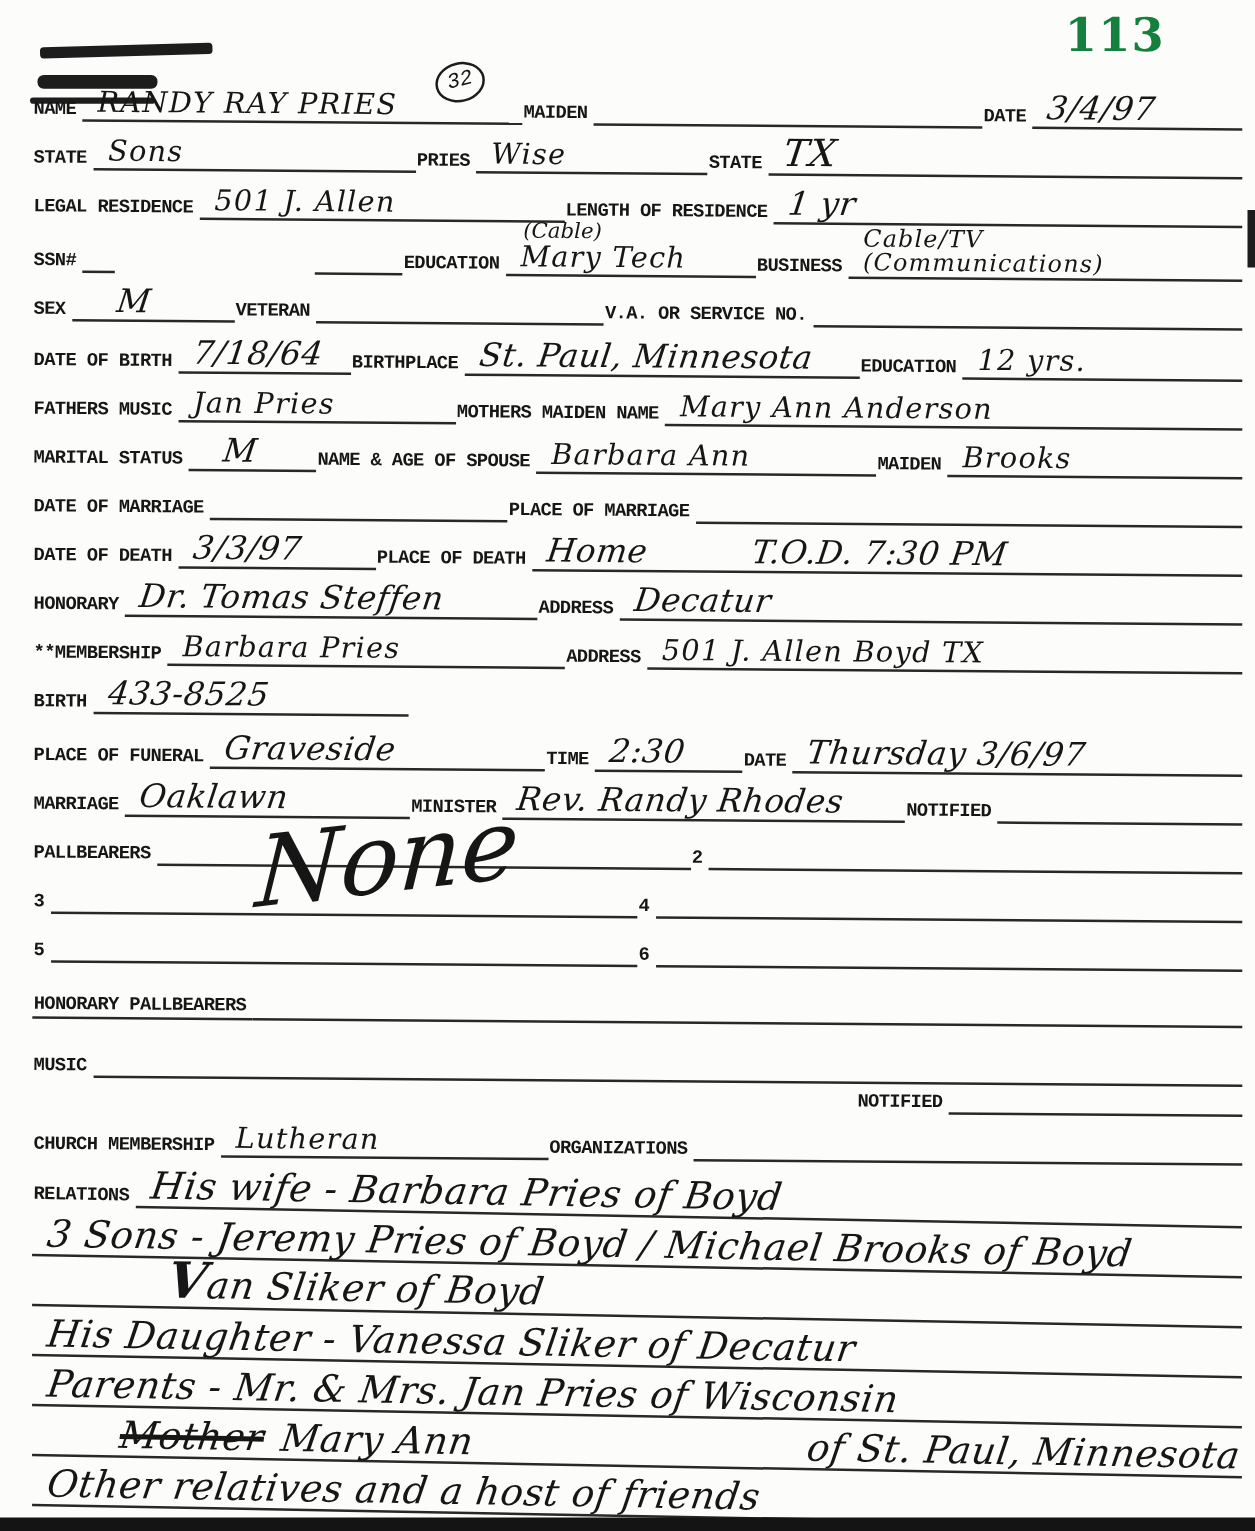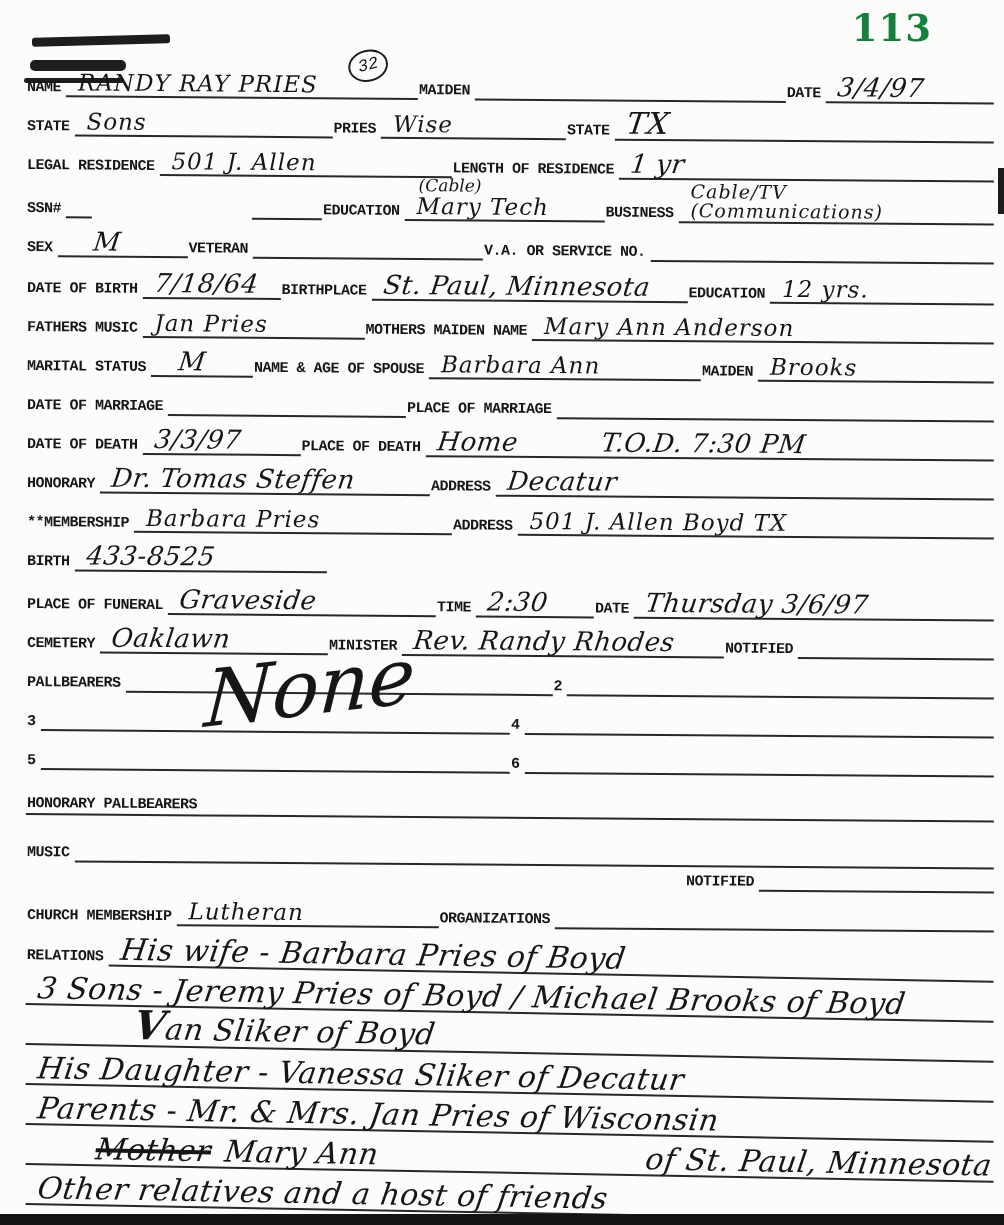--- a/index.html
+++ b/index.html
@@ -251,21 +251,21 @@
     <span class="fill" style="flex:0 0 118px;">
       <span class="hc">2:30</span>
     </span>
     <span class="lbl">DATE</span>
     <span class="fill">
       <span class="hc">Thursday 3/6/97</span>
     </span>
   </div>
 
   <div class="row rot-s">
-    <span class="lbl">CEMETERY</span>
+    <span class="lbl">MARRIAGE</span>
     <span class="fill" style="flex:0 0 228px;">
       <span class="hc">Oaklawn</span>
     </span>
     <span class="lbl">MINISTER</span>
     <span class="fill" style="flex:0 0 322px;">
       <span class="hc">Rev. Randy Rhodes</span>
     </span>
     <span class="lbl">NOTIFIED</span>
     <span class="fill"></span>
   </div>

